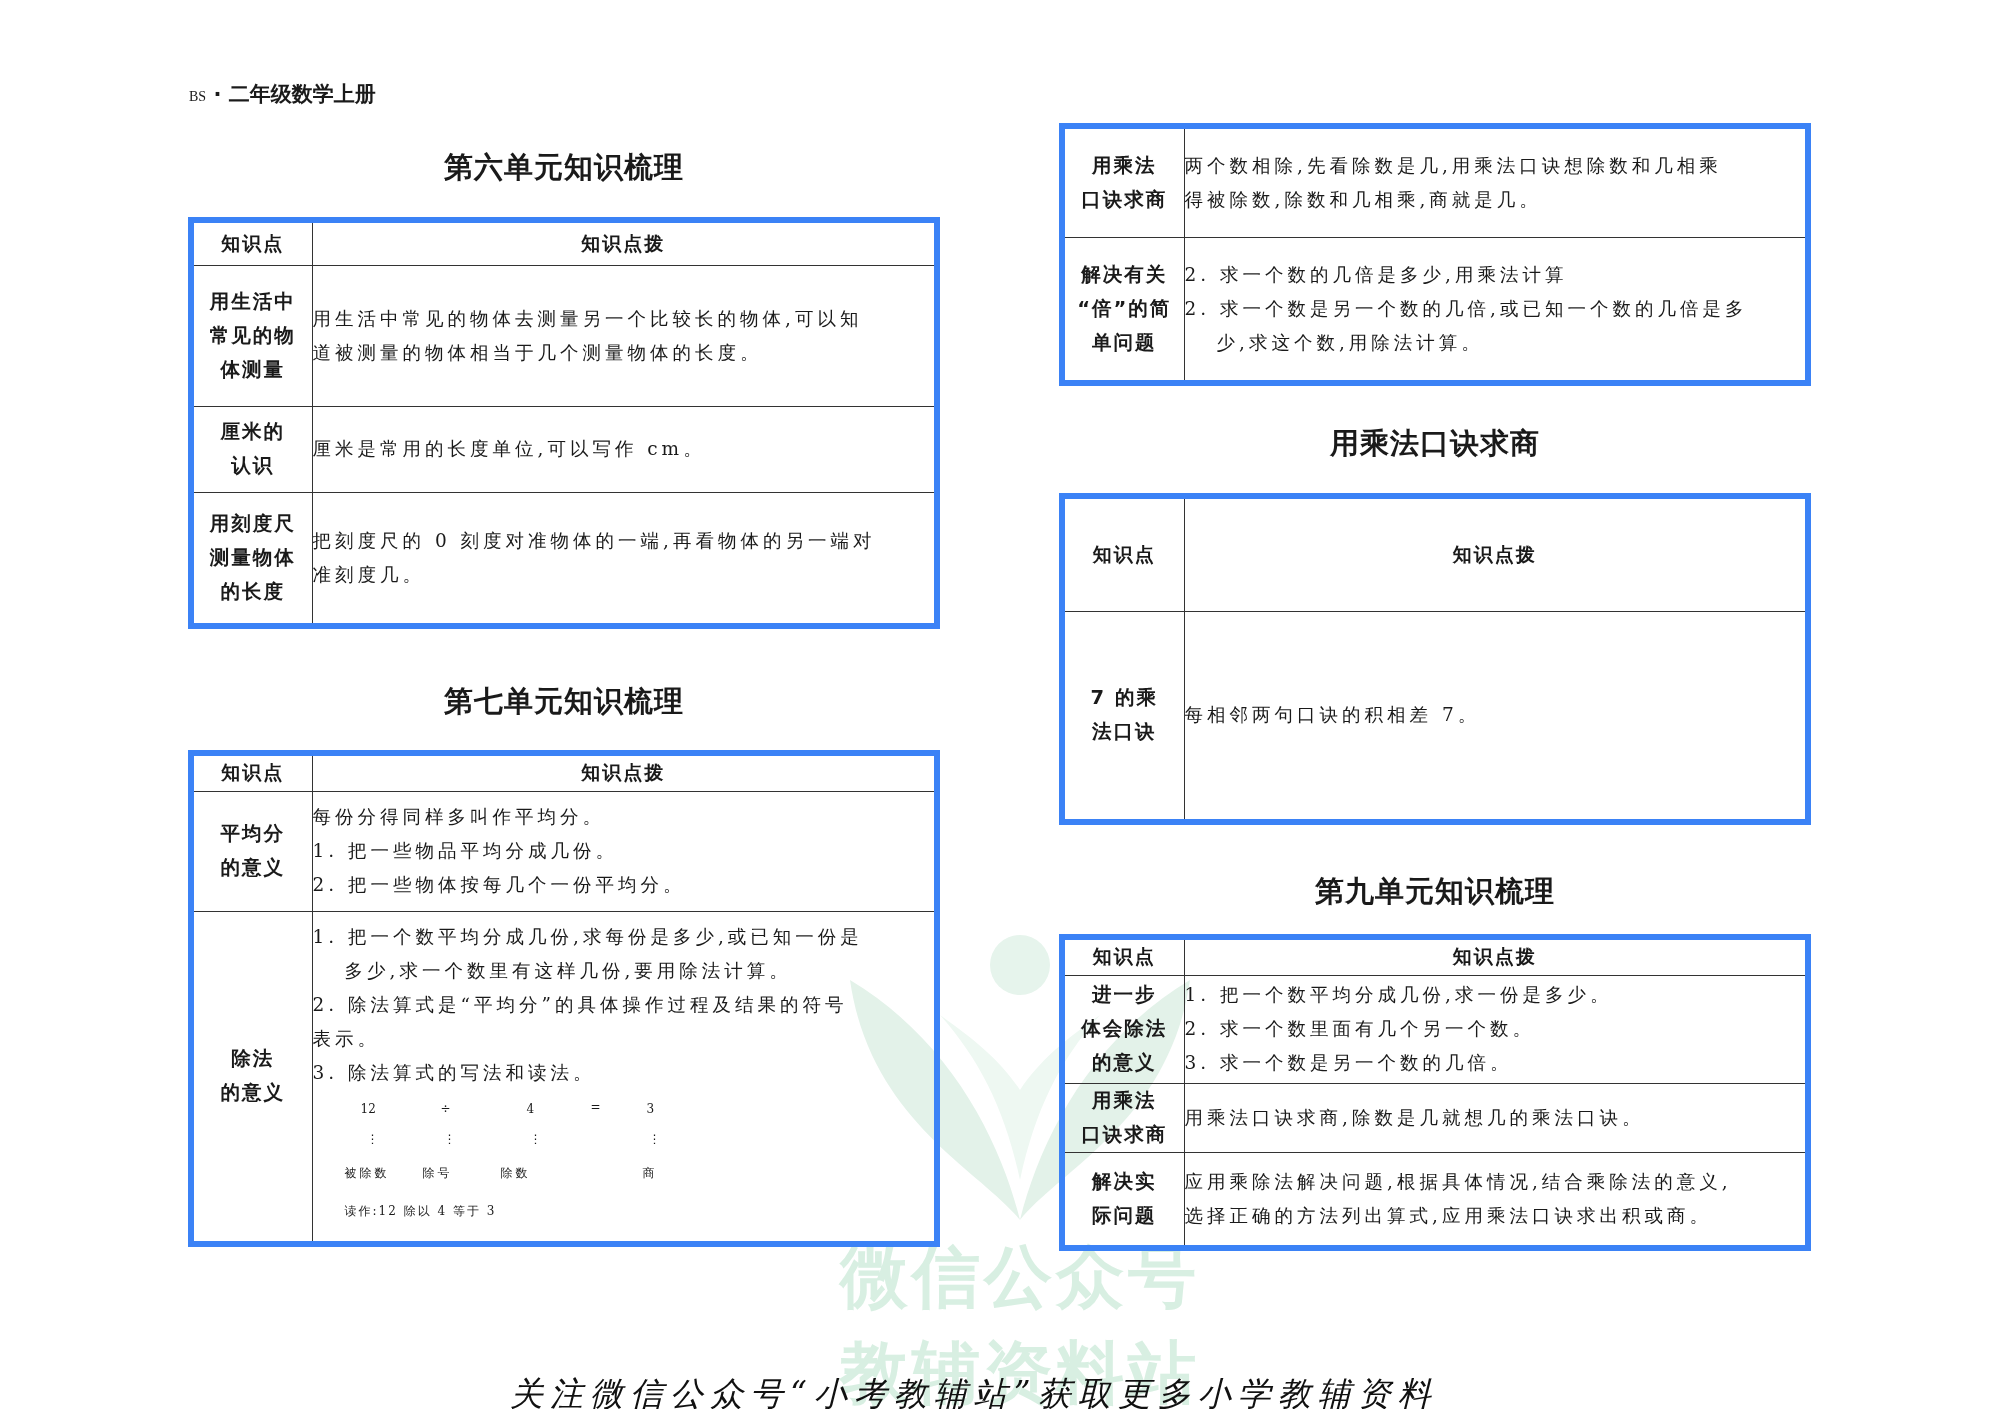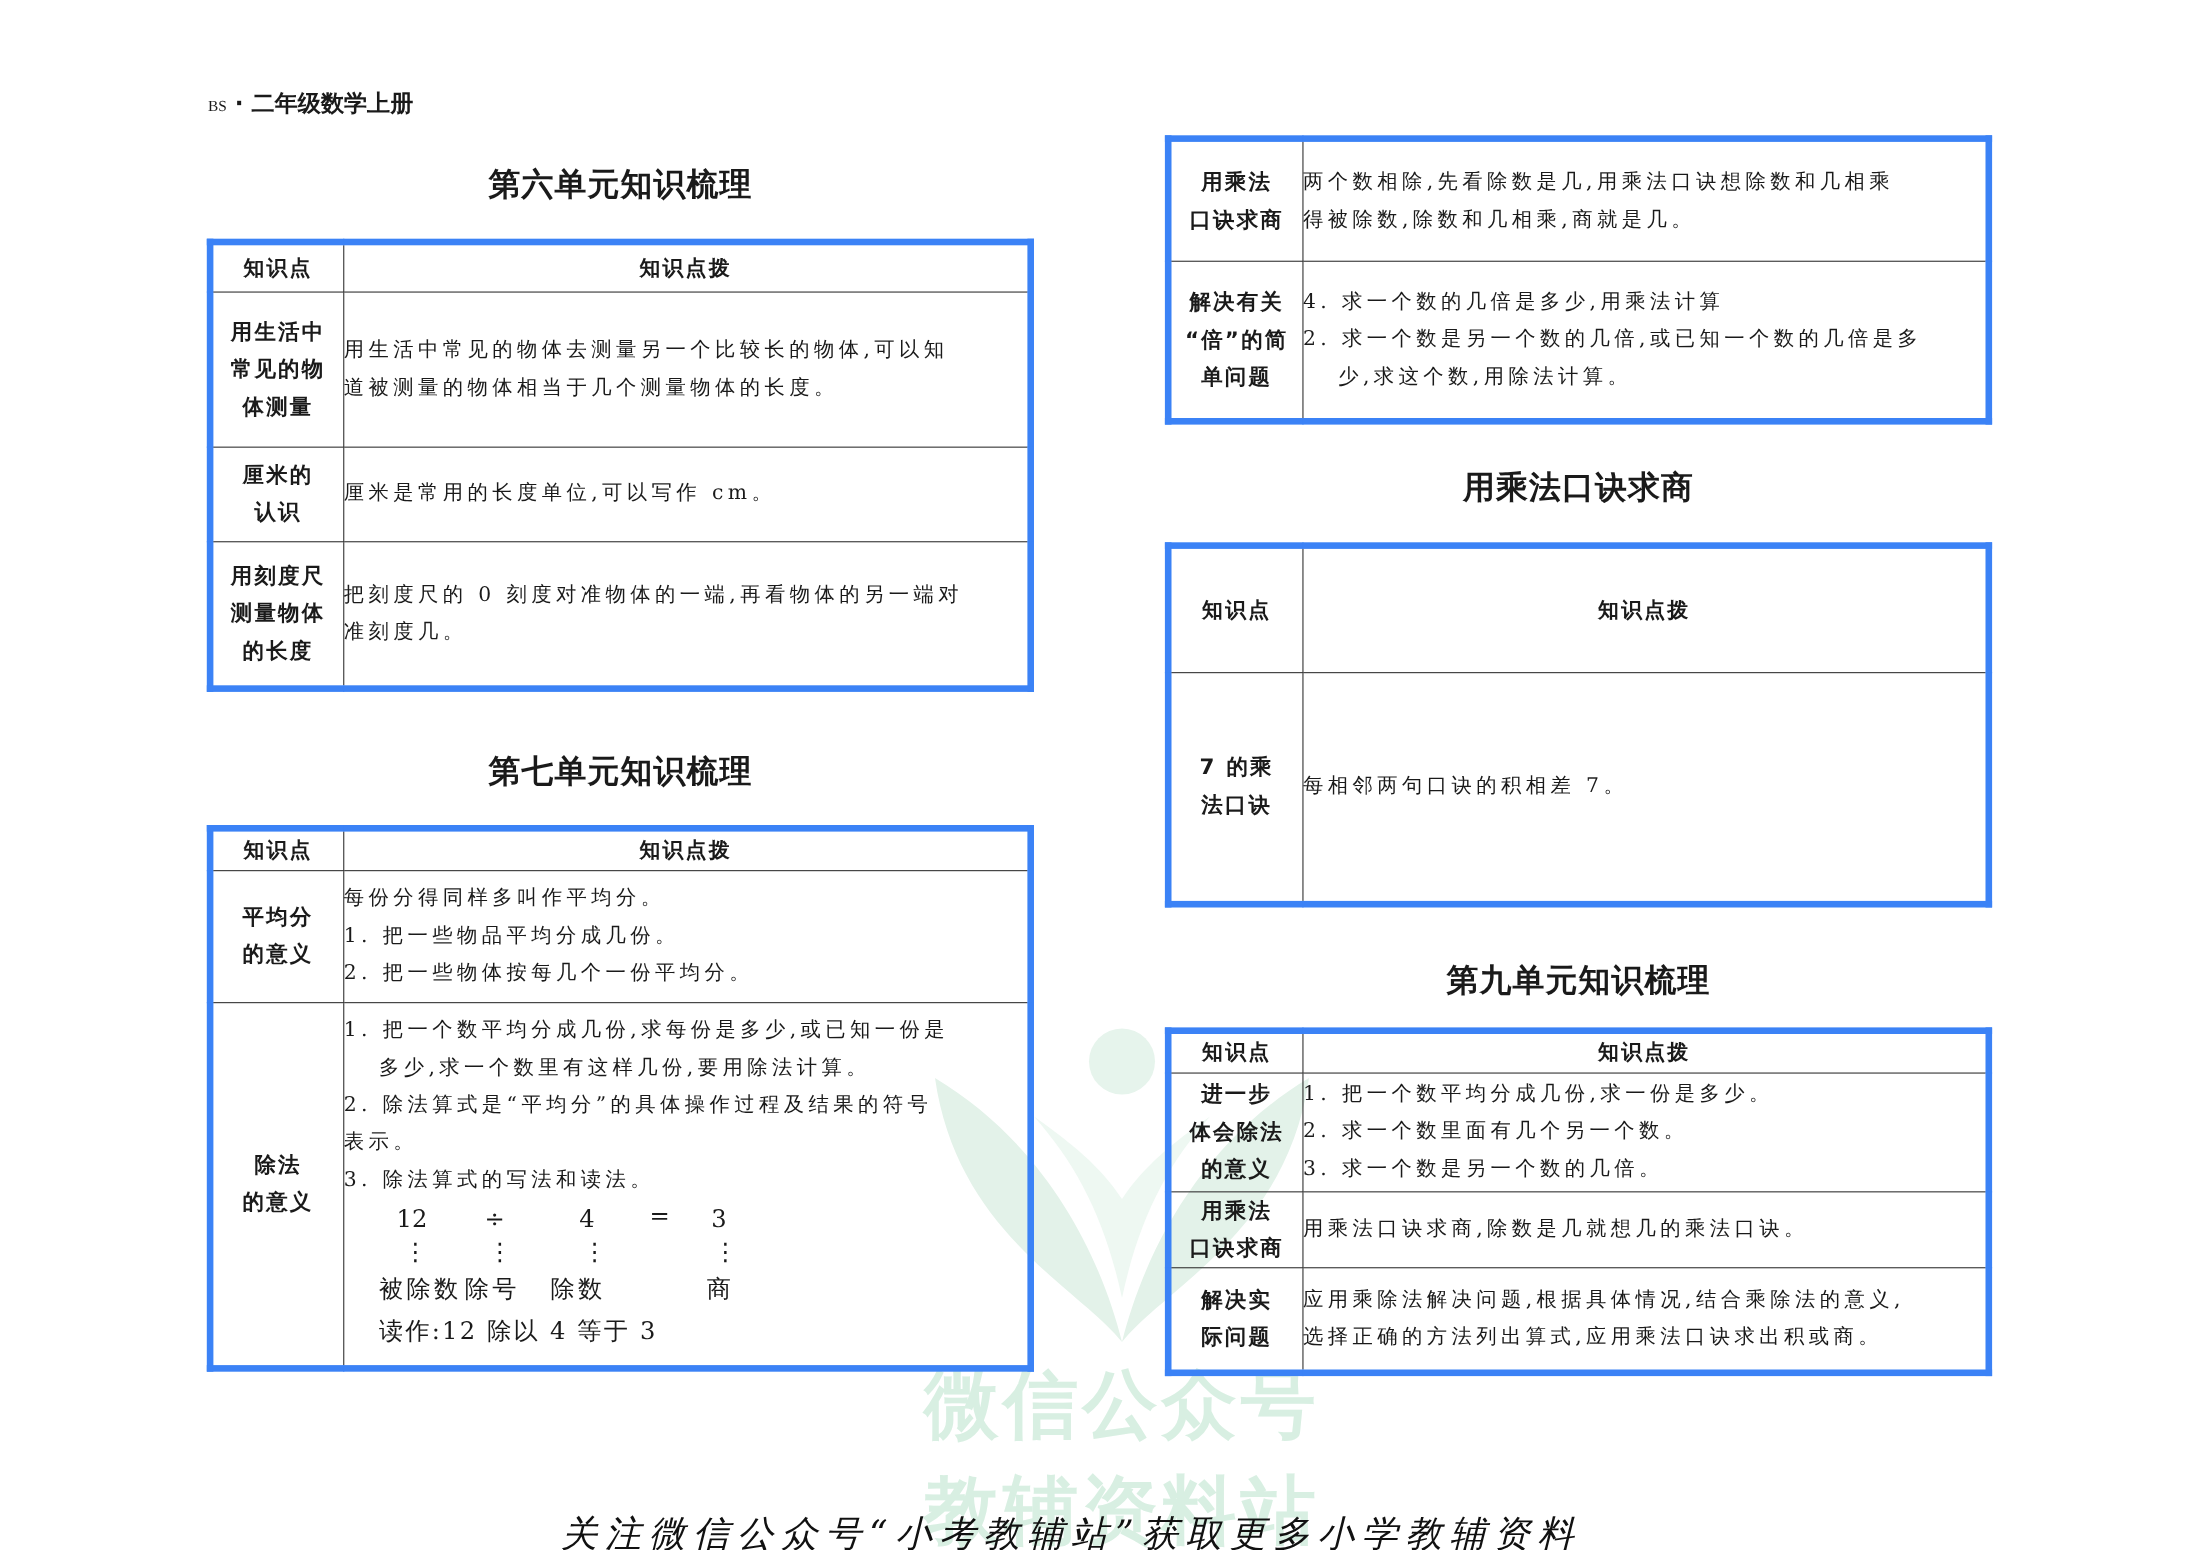--- a/index.html
+++ b/index.html
@@ -34,21 +34,21 @@
     font-weight:bold; font-size:19.5px; text-align:center; line-height:34px;
     letter-spacing:2px; padding:0 4px;
   }
   td.kd {
     font-size:18.5px; line-height:34px; padding:0 10px 0 12px;
     font-family:"DejaVu Serif","Liberation Serif",serif; letter-spacing:4px;
   }
   .line { display:block; white-space:nowrap; }
   .indent { padding-left:32px; }
   .formula { position:relative; height:140px; margin-left:0; letter-spacing:0; }
-  .formula span { position:absolute; font-size:22px; }
+  .formula span { position:absolute; font-size:12px; }
   .watermark {
     position:absolute; color:#d8efe2; font-family:"DejaVu Sans","Liberation Sans",sans-serif;
     font-weight:bold; font-size:68px; letter-spacing:4px; pointer-events:none; z-index:0;
   }
   .wm-logo { position:absolute; left:830px; top:920px; width:380px; height:300px; z-index:0; pointer-events:none; }
   .content { position:relative; z-index:1; }
   .footer-slogan {
     left:510px; top:1372px; font-size:33px; letter-spacing:7px; color:#111;
     font-family:"DejaVu Serif","Liberation Serif",serif; font-style:italic; white-space:nowrap;
   }
@@ -188,21 +188,21 @@
             <span class="line">得被除数,除数和几相乘,商就是几。</span>
     </td>
   </tr>
   <tr style="height:146px">
     <td class="kp">
       <span class="line">解决有关</span>
             <span class="line">“倍”的简</span>
             <span class="line">单问题</span>
     </td>
     <td class="kd">
-      <span class="line">4. 求一个数的几倍是多少,用乘法计算</span>
+      <span class="line">2. 求一个数的几倍是多少,用乘法计算</span>
             <span class="line">2. 求一个数是另一个数的几倍,或已知一个数的几倍是多</span>
             <span class="line indent">少,求这个数,用除法计算。</span>
     </td>
   </tr>
 </tbody>
     </table>
 
 <div class="abs section-title" style="left:1059px;top:424px;">用乘法口诀求商</div>
 <table class="kt" style="left:1059px;top:493px;width:752px;height:332px;">
   <colgroup>

